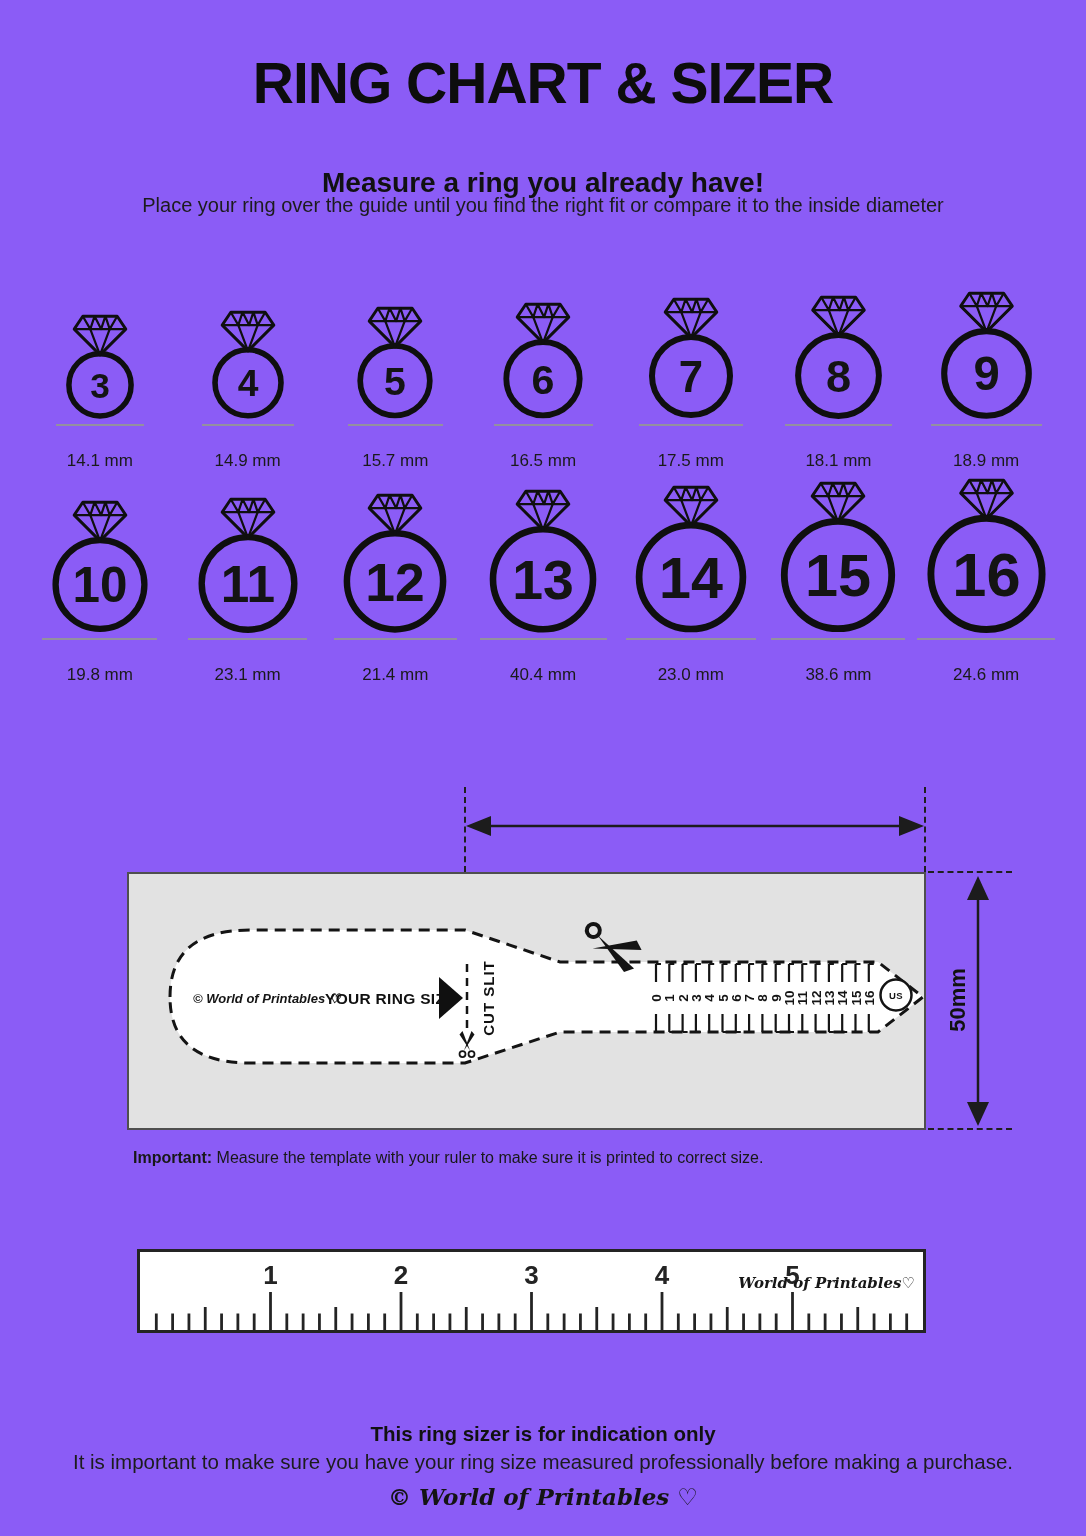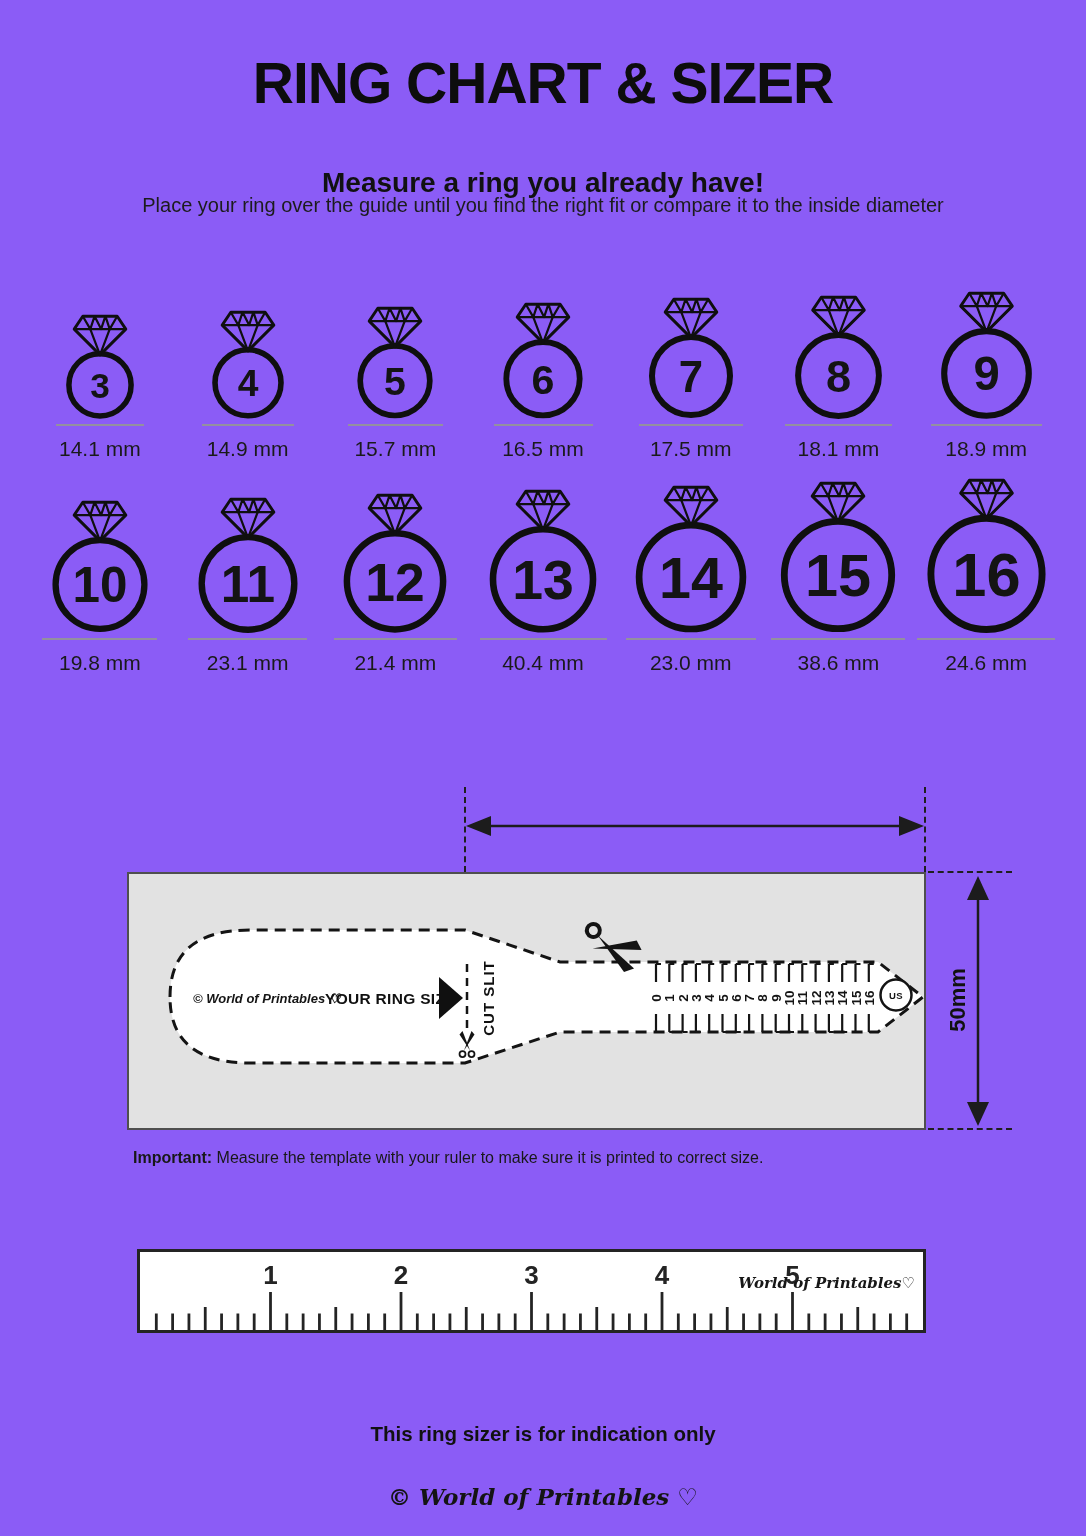--- a/index.html
+++ b/index.html
@@ -16,21 +16,21 @@
 
   
   .ring-row { left:26px; width:1034px; display:flex; }
   .ring-row-1 { top:266px; }
   .ring-row-2 { top:446px; }
   .ring-cell { flex:1 1 0; display:flex; flex-direction:column; align-items:center; }
   .ring-fig { display:flex; align-items:flex-end; justify-content:center; }
   .ring-row-1 .ring-fig { height:154px; }
   .ring-row-2 .ring-fig { height:188px; }
   .ring-line { height:2px; background:#93909f; margin-top:4px; }
-  .ring-mm { font-size:21px; color:#1a1a1a; margin-top:11px; }
+  .ring-mm { font-size:17px; color:#1a1a1a; margin-top:25px; }
 
   
   .dash-v { width:0; border-left:2px dashed #1f1f1f; }
   .dash-h { height:0; border-top:2px dashed #1f1f1f; }
   .inches-label { left:464px; width:462px; top:832px; text-align:center; font-size:21px; font-weight:bold; color:#111; }
 
   
   .sizer-box { left:127px; top:872px; width:799px; height:258px; background:#e2e2e2; border:2px solid #4f4f4f; }
   .mm50-label { left:903px; top:987px; width:110px; height:26px; transform:rotate(-90deg); text-align:center; font-size:22px; font-weight:bold; color:#111; }
 
@@ -428,15 +428,16 @@
         <text x="130.5" y="32" text-anchor="middle" font-size="26" font-weight="bold" fill="#242424">1</text>
         <text x="261" y="32" text-anchor="middle" font-size="26" font-weight="bold" fill="#242424">2</text>
         <text x="391.5" y="32" text-anchor="middle" font-size="26" font-weight="bold" fill="#242424">3</text>
         <text x="522" y="32" text-anchor="middle" font-size="26" font-weight="bold" fill="#242424">4</text>
         <text x="652.5" y="32" text-anchor="middle" font-size="26" font-weight="bold" fill="#242424">5</text>
       </svg>
     <div class="ruler-brand">World of Printables♡</div>
   </div>
 
   <div class="abs footer-heading">This ring sizer is for indication only</div>
+  <div class="abs footer-body">It is important to make sure you have your ring size measured professionally before making a purchase.</div>
   <div class="abs footer-brand">© World of Printables ♡</div>
 
 </div>
 
 </body></html>

